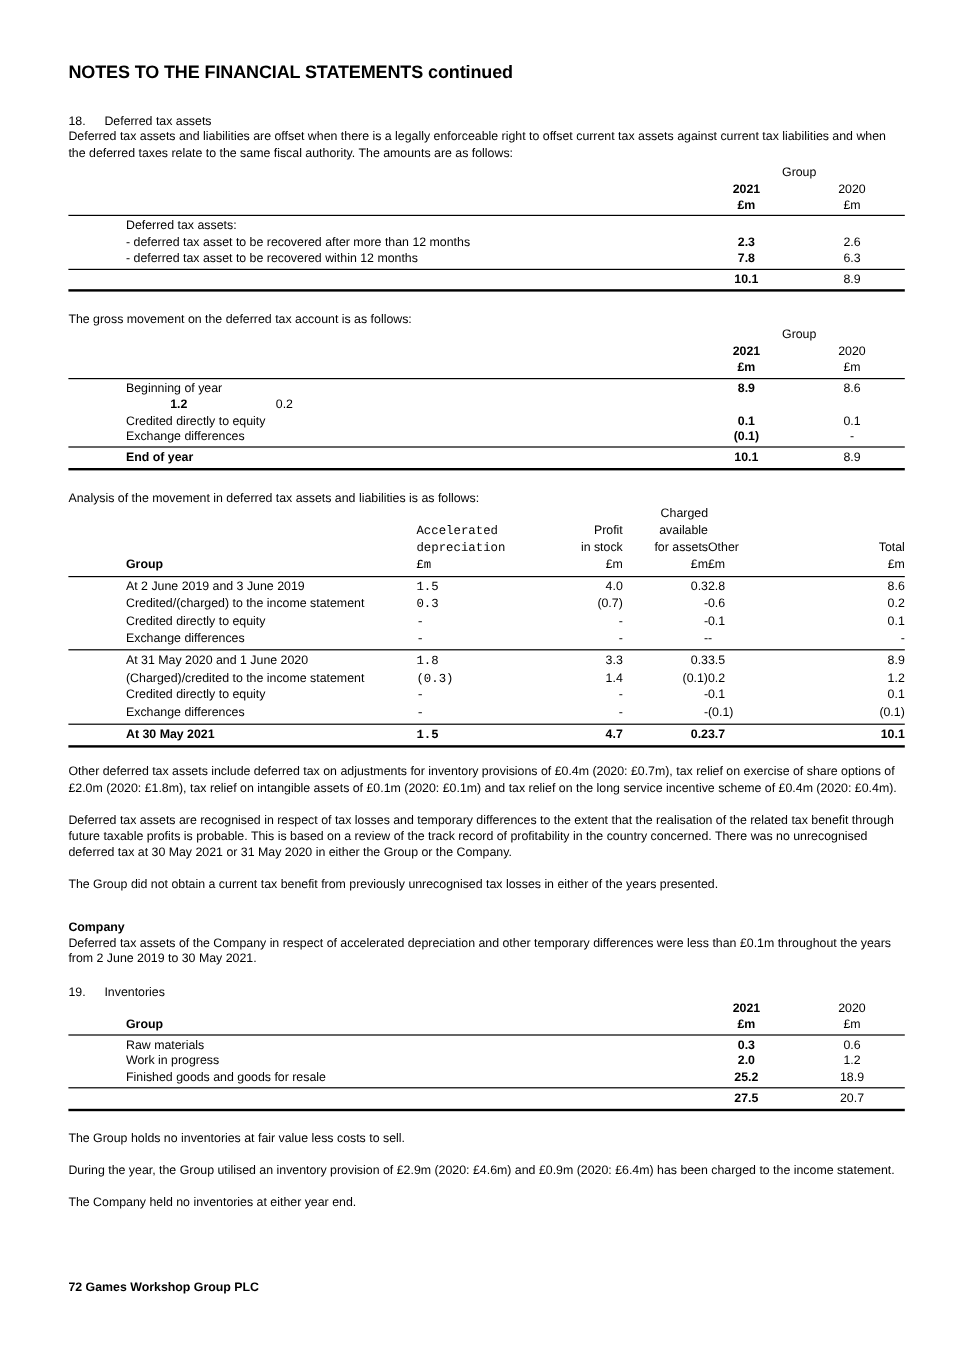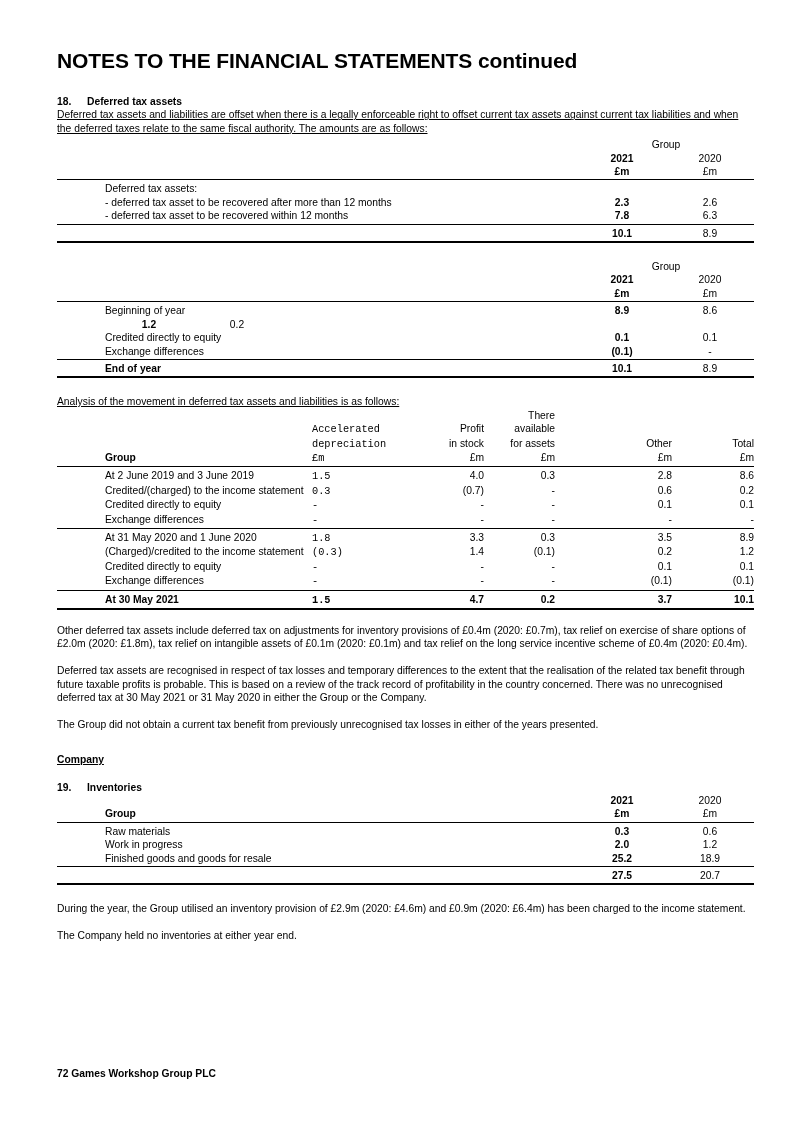--- a/index.html
+++ b/index.html
@@ -9,44 +9,44 @@
     background:#ffffff;
     font-family:"Liberation Sans",sans-serif;
     color:#000;
     box-sizing:border-box;
     padding:52px 46px 0 57px;
     font-size:10.3px;
     line-height:13.4px;
     overflow:hidden;
   }
   .doc-title{
-    font-size:21px;
+    font-size:15px;
     font-weight:bold;
     line-height:17px;
     margin:0 0 26px 0;
     letter-spacing:-0.1px;
   }
-  .sec-heading{display:flex;font-weight:bold;margin:0;}
+  .sec-heading{display:flex;font-weight:normal;margin:0;}
   .sec-num{width:30px;flex:0 0 30px;}
   p{margin:0 0 13.4px 0;}
-  p.tight{margin-bottom:0;text-decoration:underline;}
+  p.tight{margin-bottom:0;}
 
   
   .tbl{width:100%;}
   .trow{display:flex;align-items:baseline;min-height:13.4px;margin-left:48px;}
   .lbl{flex:1;}
   .c{width:88px;flex:0 0 88px;text-align:center;}
   .b{font-weight:bold;}
   .grp-span{width:176px;flex:0 0 176px;text-align:center;}
 
   
   .c5a{width:92px;flex:0 0 92px;text-align:left;font-family:Liberation Mono, monospace;}
   .c5b{width:80px;flex:0 0 80px;text-align:right;}
   .c5c{width:71px;flex:0 0 71px;text-align:right;}
-  .c5d{width:82px;flex:0 0 82px;text-align:right;padding-left:35px;}
+  .c5d{width:82px;flex:0 0 82px;}
   .c5e{width:82px;flex:0 0 82px;text-align:right;}
 
   .hr{border-top:1px solid #000;height:0;margin:1px 0 2px 0;}
   .hr-med{border-top:1.7px solid #000;height:0;margin:1px 0 2px 0;}
   .hr-thick{border-top:2.6px solid #000;height:0;margin:1px 0 0 0;}
 
   .tbl-amounts{margin:3px 0 0 0;}
   .after-table{height:17px;}
   .gap-sm{height:14px;}
   .footer{
@@ -102,20 +102,21 @@
     <div class="hr"></div>
     <div class="trow">
       <div class="lbl"></div>
       <div class="c b">10.1</div>
       <div class="c">8.9</div>
     </div>
     <div class="hr-thick"></div>
   </div>
   <div class="after-table"></div>
 
+  <p class="tight">The gross movement on the deferred tax account is as follows:</p>
   <div class="tbl">
     <div class="trow">
       <div class="lbl"></div>
       <div class="grp-span">Group</div>
     </div>
     <div class="trow">
       <div class="lbl"></div>
       <div class="c b">2021</div>
       <div class="c">2020</div>
     </div>
@@ -153,21 +154,21 @@
     <div class="hr-thick"></div>
   </div>
   <div class="after-table"></div>
 
   <p class="tight">Analysis of the movement in deferred tax assets and liabilities is as follows:</p>
   <div class="tbl">
     <div class="trow">
       <div class="lbl"></div>
       <div class="c5a"></div>
       <div class="c5b"></div>
-      <div class="c5c">There</div>
+      <div class="c5c">Charged</div>
       <div class="c5d"></div>
       <div class="c5e"></div>
     </div>
     <div class="trow">
       <div class="lbl"></div>
       <div class="c5a">Accelerated</div>
       <div class="c5b">Profit</div>
       <div class="c5c">available</div>
       <div class="c5d"></div>
       <div class="c5e"></div>
@@ -266,20 +267,21 @@
     </div>
     <div class="hr-thick"></div>
   </div>
   <div class="gap-sm"></div>
 
   <p>Other deferred tax assets include deferred tax on adjustments for inventory provisions of £0.4m (2020: £0.7m), tax relief on exercise of share options of £2.0m (2020: £1.8m), tax relief on intangible assets of £0.1m (2020: £0.1m) and tax relief on the long service incentive scheme of £0.4m (2020: £0.4m).</p>
   <p>Deferred tax assets are recognised in respect of tax losses and temporary differences to the extent that the realisation of the related tax benefit through future taxable profits is probable. This is based on a review of the track record of profitability in the country concerned. There was no unrecognised deferred tax at 30 May 2021 or 31 May 2020 in either the Group or the Company.</p>
   <p>The Group did not obtain a current tax benefit from previously unrecognised tax losses in either of the years presented.</p>
 
   <p class="b tight" style="margin-top:22px;">Company</p>
+  <p>Deferred tax assets of the Company in respect of accelerated depreciation and other temporary differences were less than £0.1m throughout the years from 2 June 2019 to 30 May 2021.</p>
 
   <div class="sec-heading" style="margin-top:14px;">
     <span class="sec-num">19.</span>
     <span>Inventories</span>
   </div>
 
   <div class="tbl">
     <div class="trow">
       <div class="lbl"></div>
       <div class="c b">2021</div>
@@ -309,17 +311,18 @@
     <div class="hr"></div>
     <div class="trow">
       <div class="lbl"></div>
       <div class="c b">27.5</div>
       <div class="c">20.7</div>
     </div>
     <div class="hr-thick"></div>
   </div>
   <div class="after-table"></div>
 
+  <p>The Group holds no inventories at fair value less costs to sell.</p>
   <p>During the year, the Group utilised an inventory provision of £2.9m (2020: £4.6m) and £0.9m (2020: £6.4m) has been charged to the income statement.</p>
   <p>The Company held no inventories at either year end.</p>
 
   <div class="footer">72 Games Workshop Group PLC</div>
 </div>
 
 </body></html>

